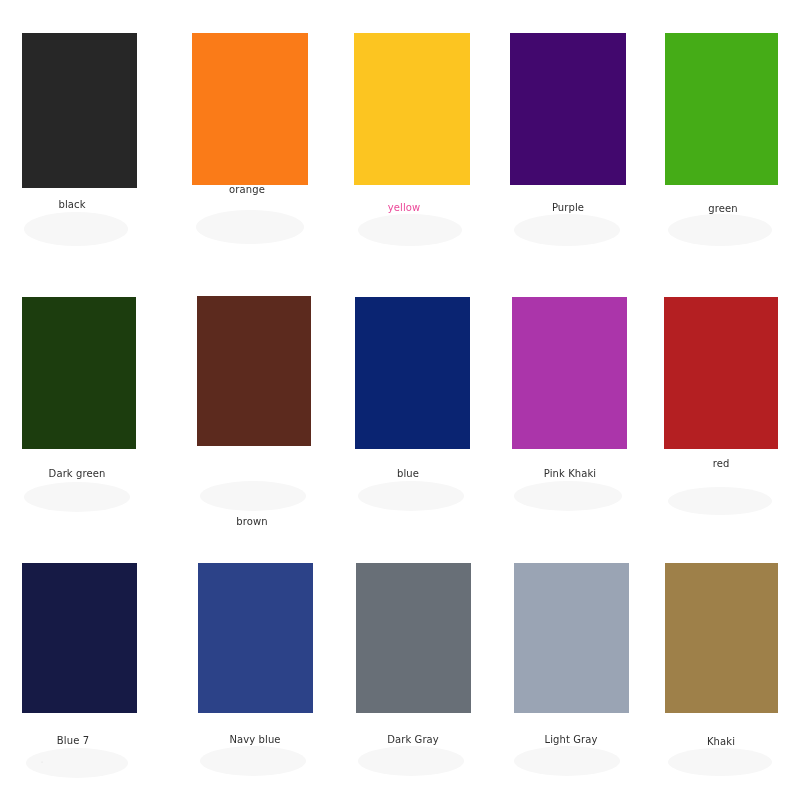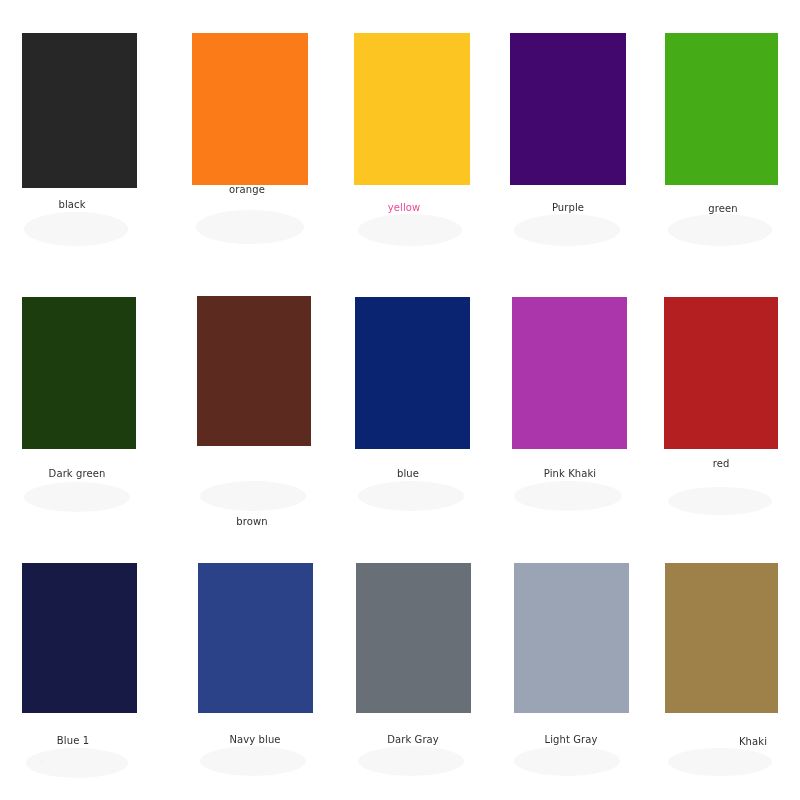--- a/index.html
+++ b/index.html
@@ -119,31 +119,31 @@
     <div class="swatch-cell" style="left: 0px; top: 0px; width: 800px; height: 800px; pointer-events: none;">
       <div class="swatch-chip" title="Pink Purple" style="left: 512px; top: 297px; width: 115px; height: 152px; background: rgb(171, 53, 170); pointer-events: auto;"></div>
       <div class="swatch-label" style="left: 570px; top: 469px; color: rgb(47, 47, 47);">Pink Khaki</div>
     </div>
     <div class="swatch-cell" style="left: 0px; top: 0px; width: 800px; height: 800px; pointer-events: none;">
       <div class="swatch-chip" title="red" style="left: 664px; top: 297px; width: 114px; height: 152px; background: rgb(180, 31, 34); pointer-events: auto;"></div>
       <div class="swatch-label" style="left: 721px; top: 459px; color: rgb(47, 47, 47);">red</div>
     </div>
     <div class="swatch-cell" style="left: 0px; top: 0px; width: 800px; height: 800px; pointer-events: none;">
       <div class="swatch-chip" title="Blue 1" style="left: 22px; top: 563px; width: 115px; height: 150px; background: rgb(22, 26, 69); pointer-events: auto;"></div>
-      <div class="swatch-label" style="left: 73px; top: 736px; color: rgb(47, 47, 47);">Blue 1</div>
+      <div class="swatch-label" style="left: 73px; top: 736px; color: rgb(47, 47, 47);">Blue 7</div>
     </div>
     <div class="swatch-cell" style="left: 0px; top: 0px; width: 692px; height: 800px; pointer-events: none;">
       <div class="swatch-chip" title="Navy blue" style="left: 198px; top: 563px; width: 115px; height: 150px; background: rgb(44, 66, 136); pointer-events: auto;"></div>
       <div class="swatch-label" style="left: 255px; top: 735px; color: rgb(47, 47, 47);">Navy blue</div>
     </div>
     <div class="swatch-cell" style="left: 0px; top: 0px; width: 800px; height: 800px; pointer-events: none; border-radius: 30px;">
       <div class="swatch-chip" title="Dark Gray" style="left: 356px; top: 563px; width: 115px; height: 150px; background: rgb(104, 111, 119); pointer-events: auto;"></div>
       <div class="swatch-label" style="left: 413px; top: 735px; color: rgb(47, 47, 47);">Dark Gray</div>
     </div>
     <div class="swatch-cell" style="left: 0px; top: 0px; width: 778px; height: 800px; pointer-events: none;">
       <div class="swatch-chip" title="Light Gray" style="left: 514px; top: 563px; width: 115px; height: 150px; background: rgb(154, 164, 180); pointer-events: auto;"></div>
       <div class="swatch-label" style="left: 571px; top: 735px; color: rgb(47, 47, 47);">Light Gray</div>
     </div>
     <div class="swatch-cell" style="left: 0px; top: 0px; width: 800px; height: 800px; pointer-events: none;">
       <div class="swatch-chip" title="Khaki" style="left: 665px; top: 563px; width: 113px; height: 150px; background: rgb(158, 128, 73); pointer-events: auto;"></div>
-      <div class="swatch-label" style="left: 721px; top: 737px; color: rgb(47, 47, 47); margin-left: 32px;">Khaki</div>
+      <div class="swatch-label" style="left: 721px; top: 737px; color: rgb(47, 47, 47);">Khaki</div>
     </div>
   </div>
 
 </body></html>

